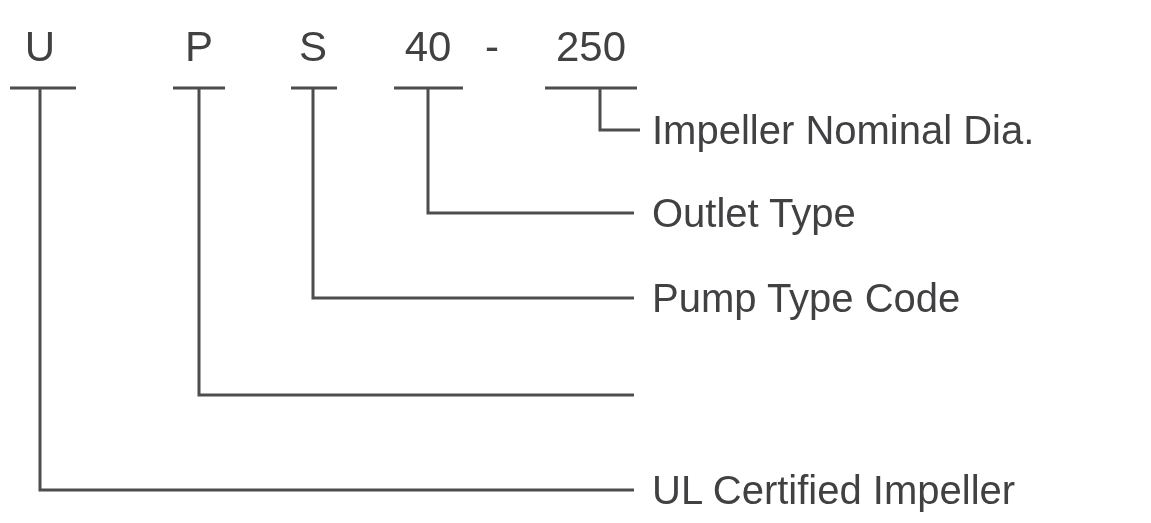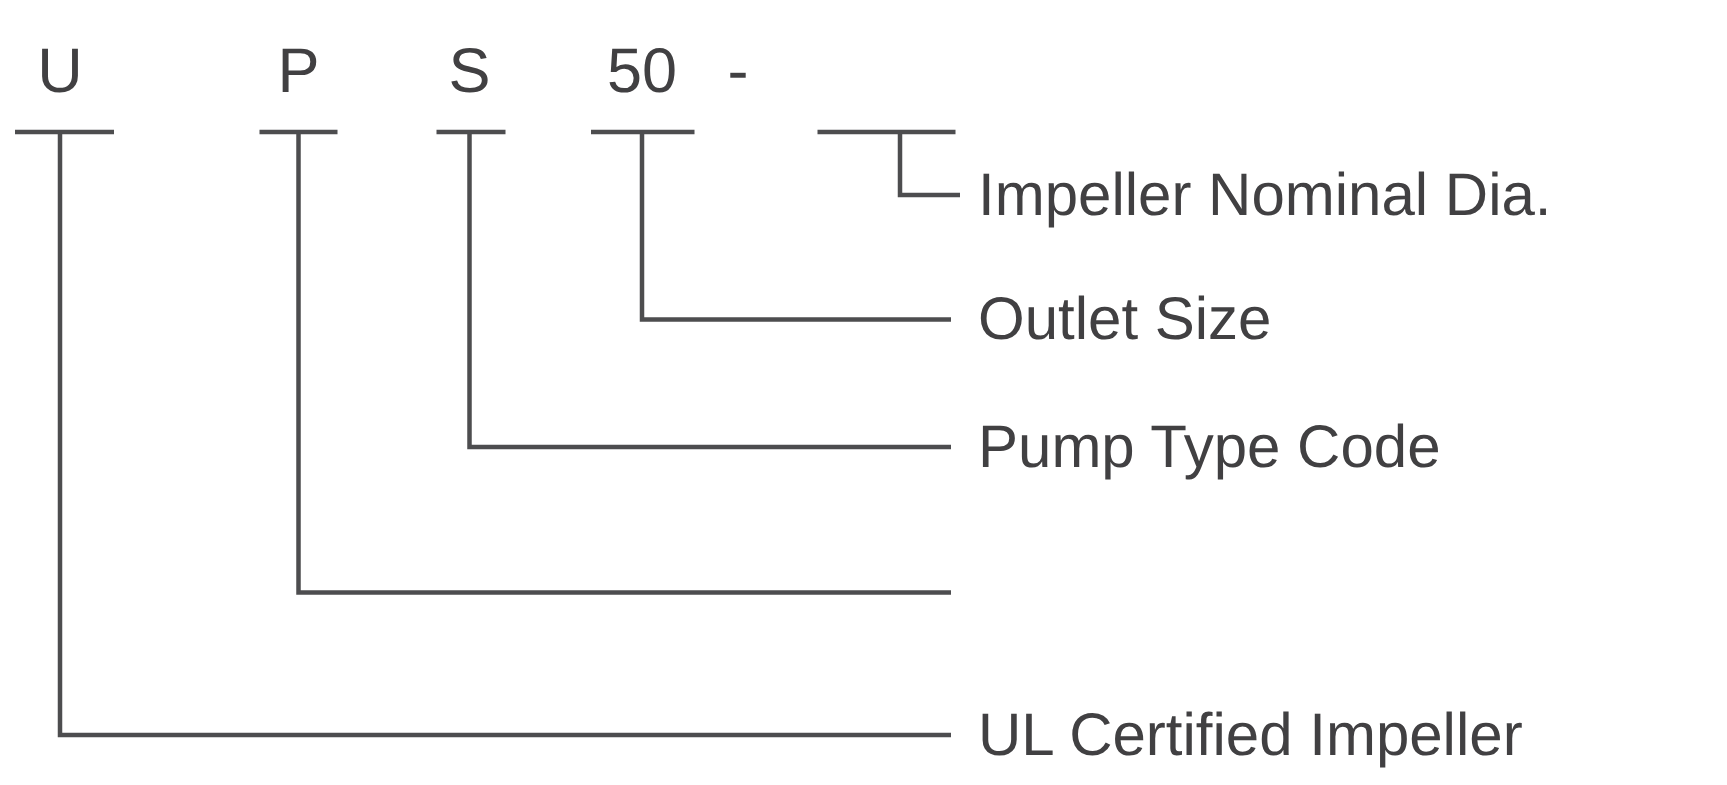--- a/index.html
+++ b/index.html
@@ -56,21 +56,22 @@
     <path d="M10 88 H76 M40 88 V490 H634"></path>
     <path d="M173 88 H225 M199 88 V395 H634"></path>
     <path d="M291 88 H337 M313 88 V298 H634"></path>
     <path d="M394 88 H463 M428 88 V213 H634"></path>
     <path d="M545 88 H637 M600 88 V130 H640"></path>
   </svg>
 
   <span class="code" style="left:40px">U</span>
   <span class="code" style="left:199px">P</span>
   <span class="code" style="left:313px">S</span>
-  <span class="code" style="left:428px">50</span>
+  <span class="code" style="left:428px">40</span>
   <span class="code" style="left:492px">-</span>
+  <span class="code" style="left:591px">250</span>
 
   <span class="label" style="top:110px">Impeller Nominal Dia.</span>
-  <span class="label" style="top:193px">Outlet Size</span>
+  <span class="label" style="top:193px">Outlet Type</span>
   <span class="label" style="top:278px">Pump Type Code</span>
   <span class="label" style="top:470px">UL Certified Impeller</span>
 
 </div>
 
 </body></html>

